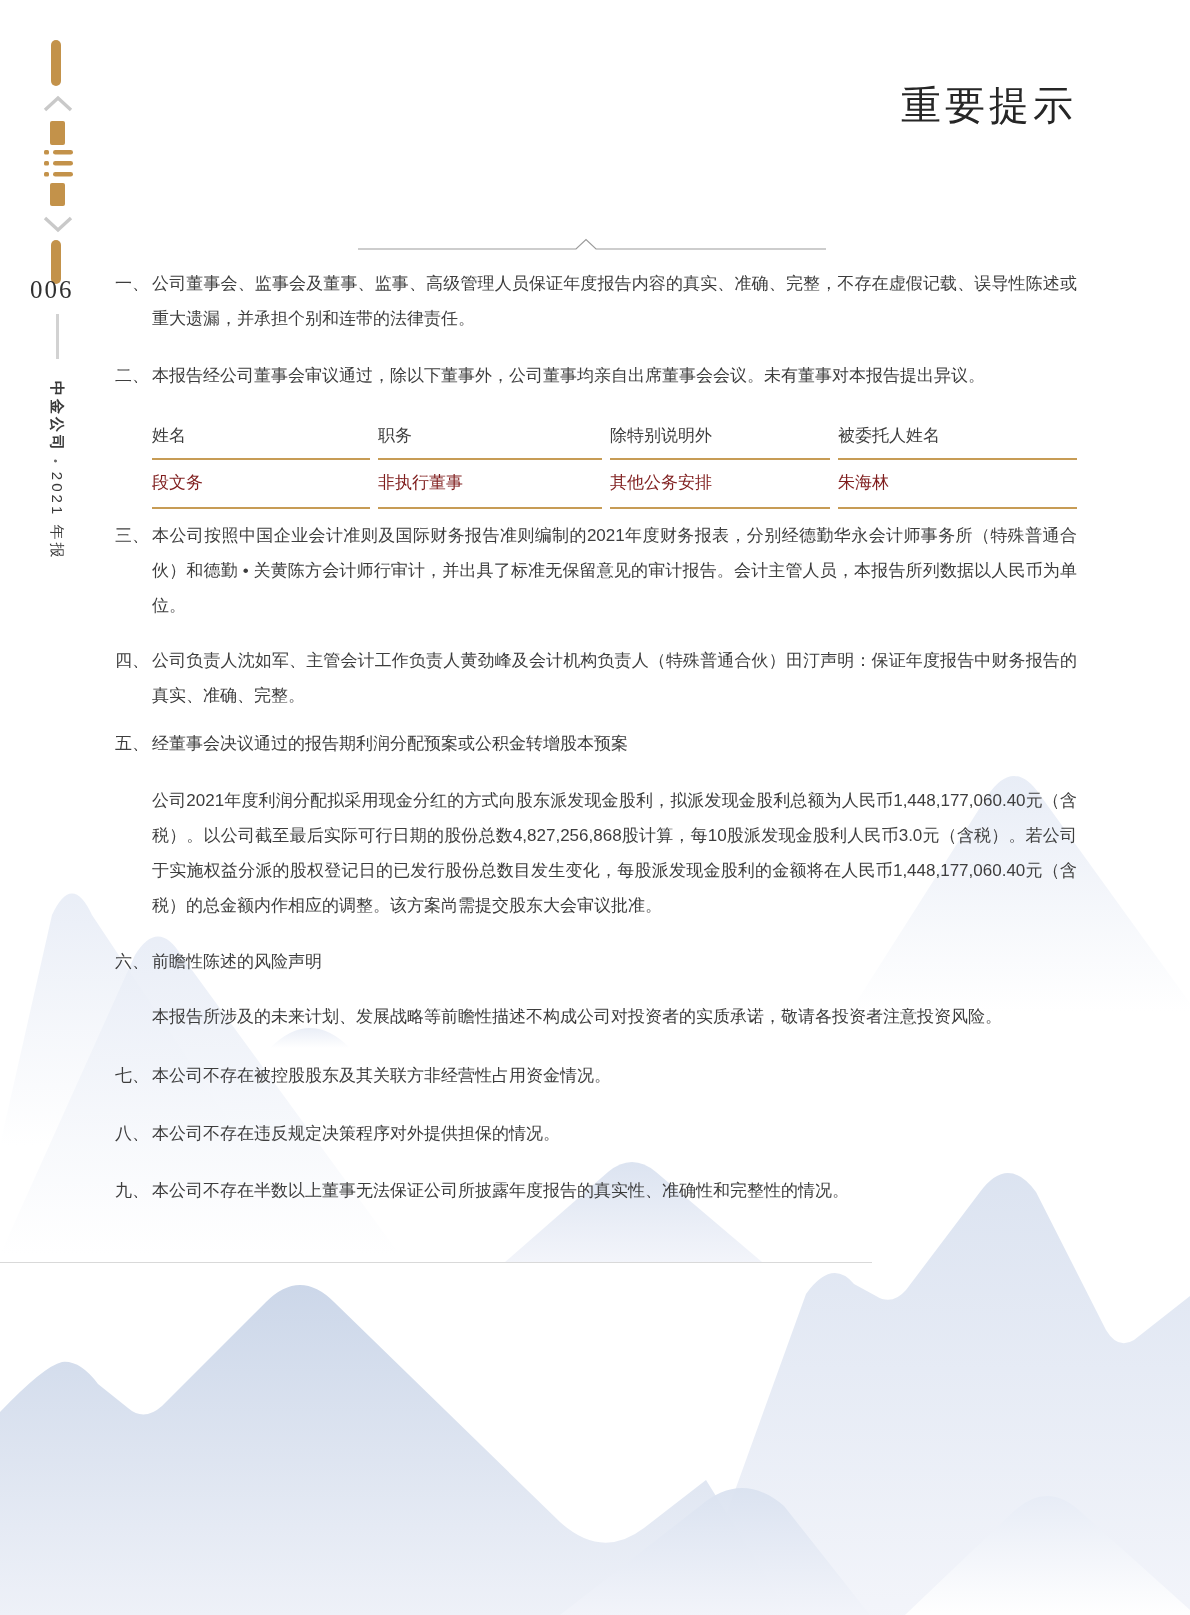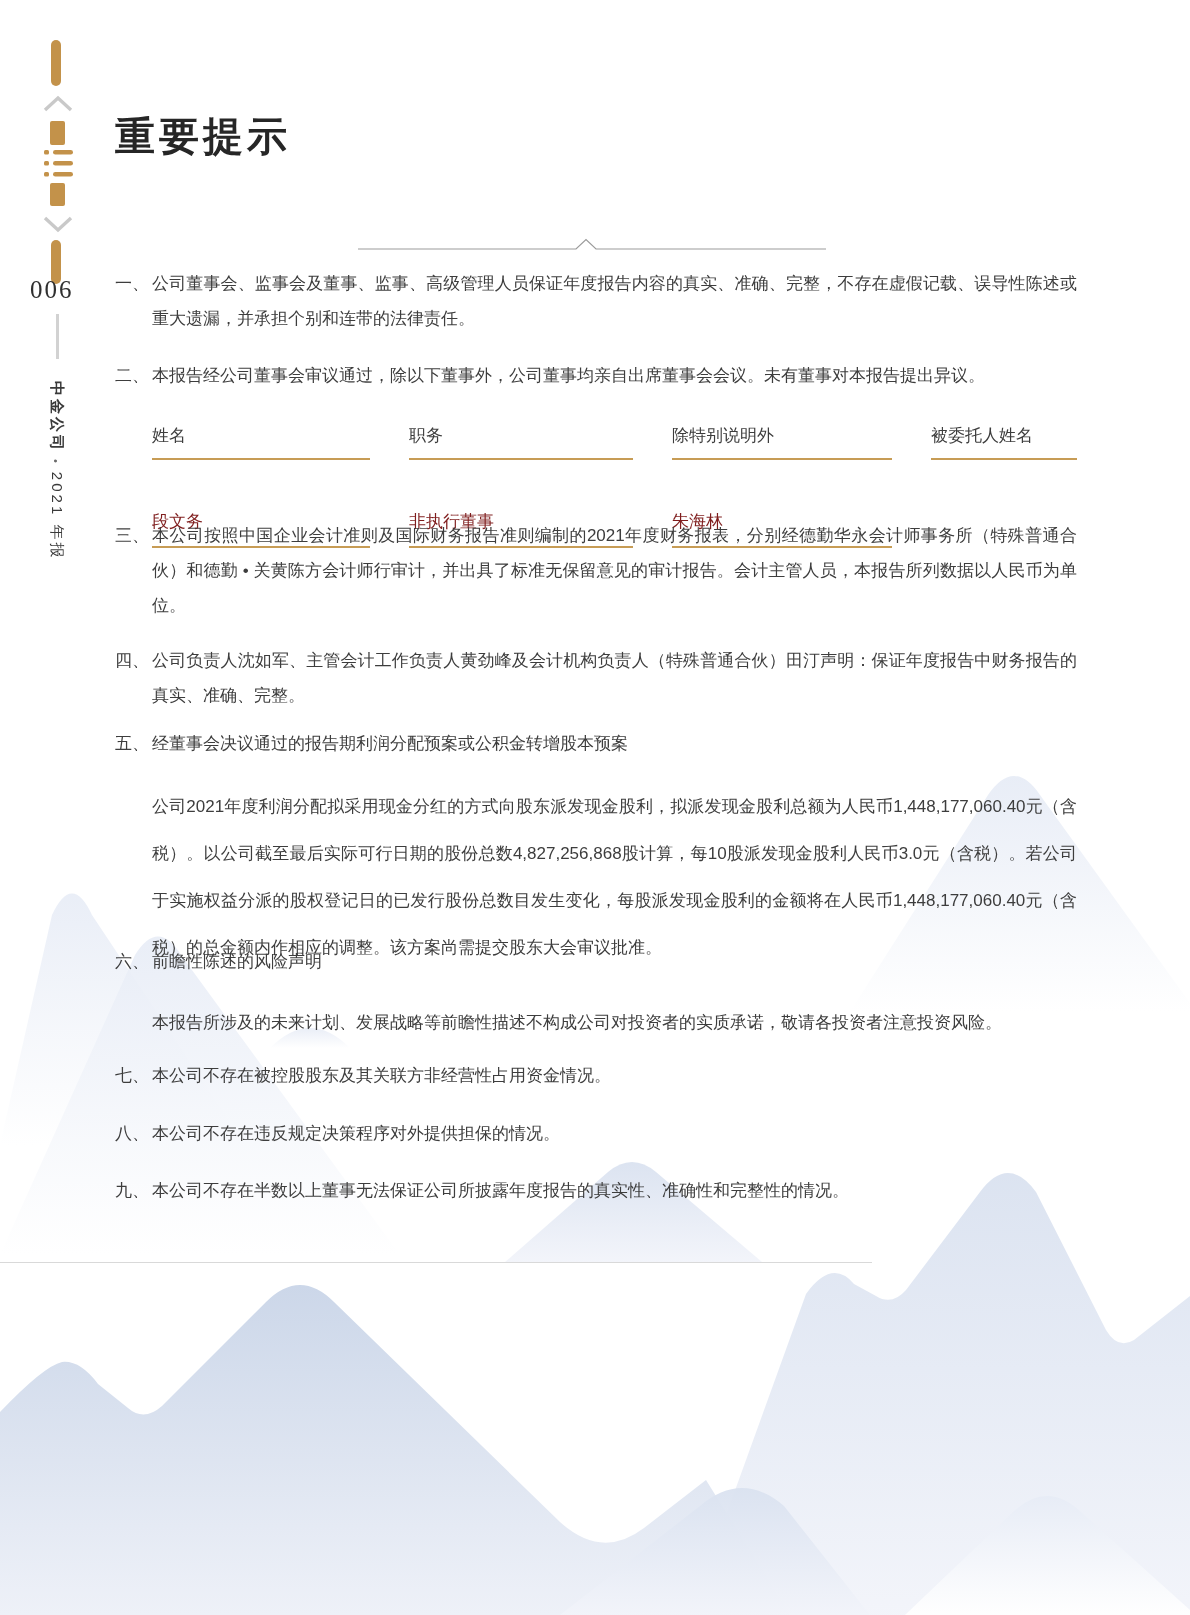--- a/index.html
+++ b/index.html
@@ -23,32 +23,32 @@
   .chev-up{top:94px;} .chev-down{top:216px;}
   .list-ic{position:absolute;left:44px;top:150px;width:29px;height:27px;}
   .pagenum{position:absolute;left:30px;top:276px;width:54px;text-align:left;
     font-family:"Liberation Serif","DejaVu Serif",serif;font-size:25px;color:#2f2f2f;letter-spacing:2px;}
   .pagenum-rule{position:absolute;left:56px;top:314px;width:3px;height:45px;background:#d2d2d2;}
   .vtext{position:absolute;left:66px;top:381px;transform:rotate(90deg);transform-origin:0 0;
     white-space:nowrap;font-size:15px;color:#3a3a3a;letter-spacing:3px;}
   .vtext .brand{font-weight:700;}
   .vtext .dot{color:#6b6b6b;font-size:11px;padding:0 6px;}
   
-  .title{position:absolute;left:115px;top:109px;width:962px;text-align:left;z-index:2;
-    font-family:"Liberation Serif","DejaVu Serif",serif;font-weight:700;font-size:40px;color:#262626;letter-spacing:4px;}
+  .title{position:absolute;left:115px;top:78px;width:962px;text-align:right;z-index:2;
+    font-family:"Liberation Serif","DejaVu Serif",serif;font-weight:400;font-size:40px;color:#262626;letter-spacing:4px;}
   .hdr-divider{position:absolute;left:355px;top:234px;width:475px;height:22px;z-index:2;}
   
   .item{position:absolute;left:115px;width:962px;display:flex;z-index:2;
     font-size:17px;line-height:35px;}
   .item .num{width:37px;flex:none;}
   .item .txt{flex:1;text-align:justify;}
-  .para{position:absolute;left:152px;width:925px;text-align:justify;z-index:2;font-size:17px;line-height:47px;}
+  .para{position:absolute;left:152px;width:925px;text-align:justify;z-index:2;font-size:17px;line-height:35px;}
   
   .dtable{position:absolute;left:152px;top:420px;width:925px;display:grid;
-    grid-template-columns:218px 224px 220px auto;column-gap:8px;z-index:2;font-size:17px;gap:39px;}
+    grid-template-columns:218px 224px 220px auto;column-gap:8px;z-index:2;font-size:17px;}
   .dtable .th{padding:4px 0 11px 0;border-bottom:2px solid #C79C55;color:#3d3d3d;}
   .dtable .td{padding:11px 0 13px 0;border-bottom:2px solid #C79C55;color:#7f1d1d;}
 </style>
 </head>
 <body>
 
 <div class="page">
 
   <svg class="mountains" viewBox="0 0 1190 1615" xmlns="http://www.w3.org/2000/svg">
     <defs>
@@ -130,20 +130,21 @@
     <span class="txt">本报告经公司董事会审议通过，除以下董事外，公司董事均亲自出席董事会会议。未有董事对本报告提出异议。</span>
   </div>
 
   <div class="dtable">
     <div class="th">姓名</div>
     <div class="th">职务</div>
     <div class="th">除特别说明外</div>
     <div class="th">被委托人姓名</div>
     <div class="td">段文务</div>
     <div class="td">非执行董事</div>
+    <div class="td">其他公务安排</div>
     <div class="td">朱海林</div>
   </div>
 
   <div class="item" style="top:518px">
     <span class="num">三、</span>
     <span class="txt">本公司按照中国企业会计准则及国际财务报告准则编制的2021年度财务报表，分别经德勤华永会计师事务所（特殊普通合伙）和德勤 • 关黄陈方会计师行审计，并出具了标准无保留意见的审计报告。会计主管人员，本报告所列数据以人民币为单位。</span>
   </div>
 
   <div class="item" style="top:643px">
     <span class="num">四、</span>

